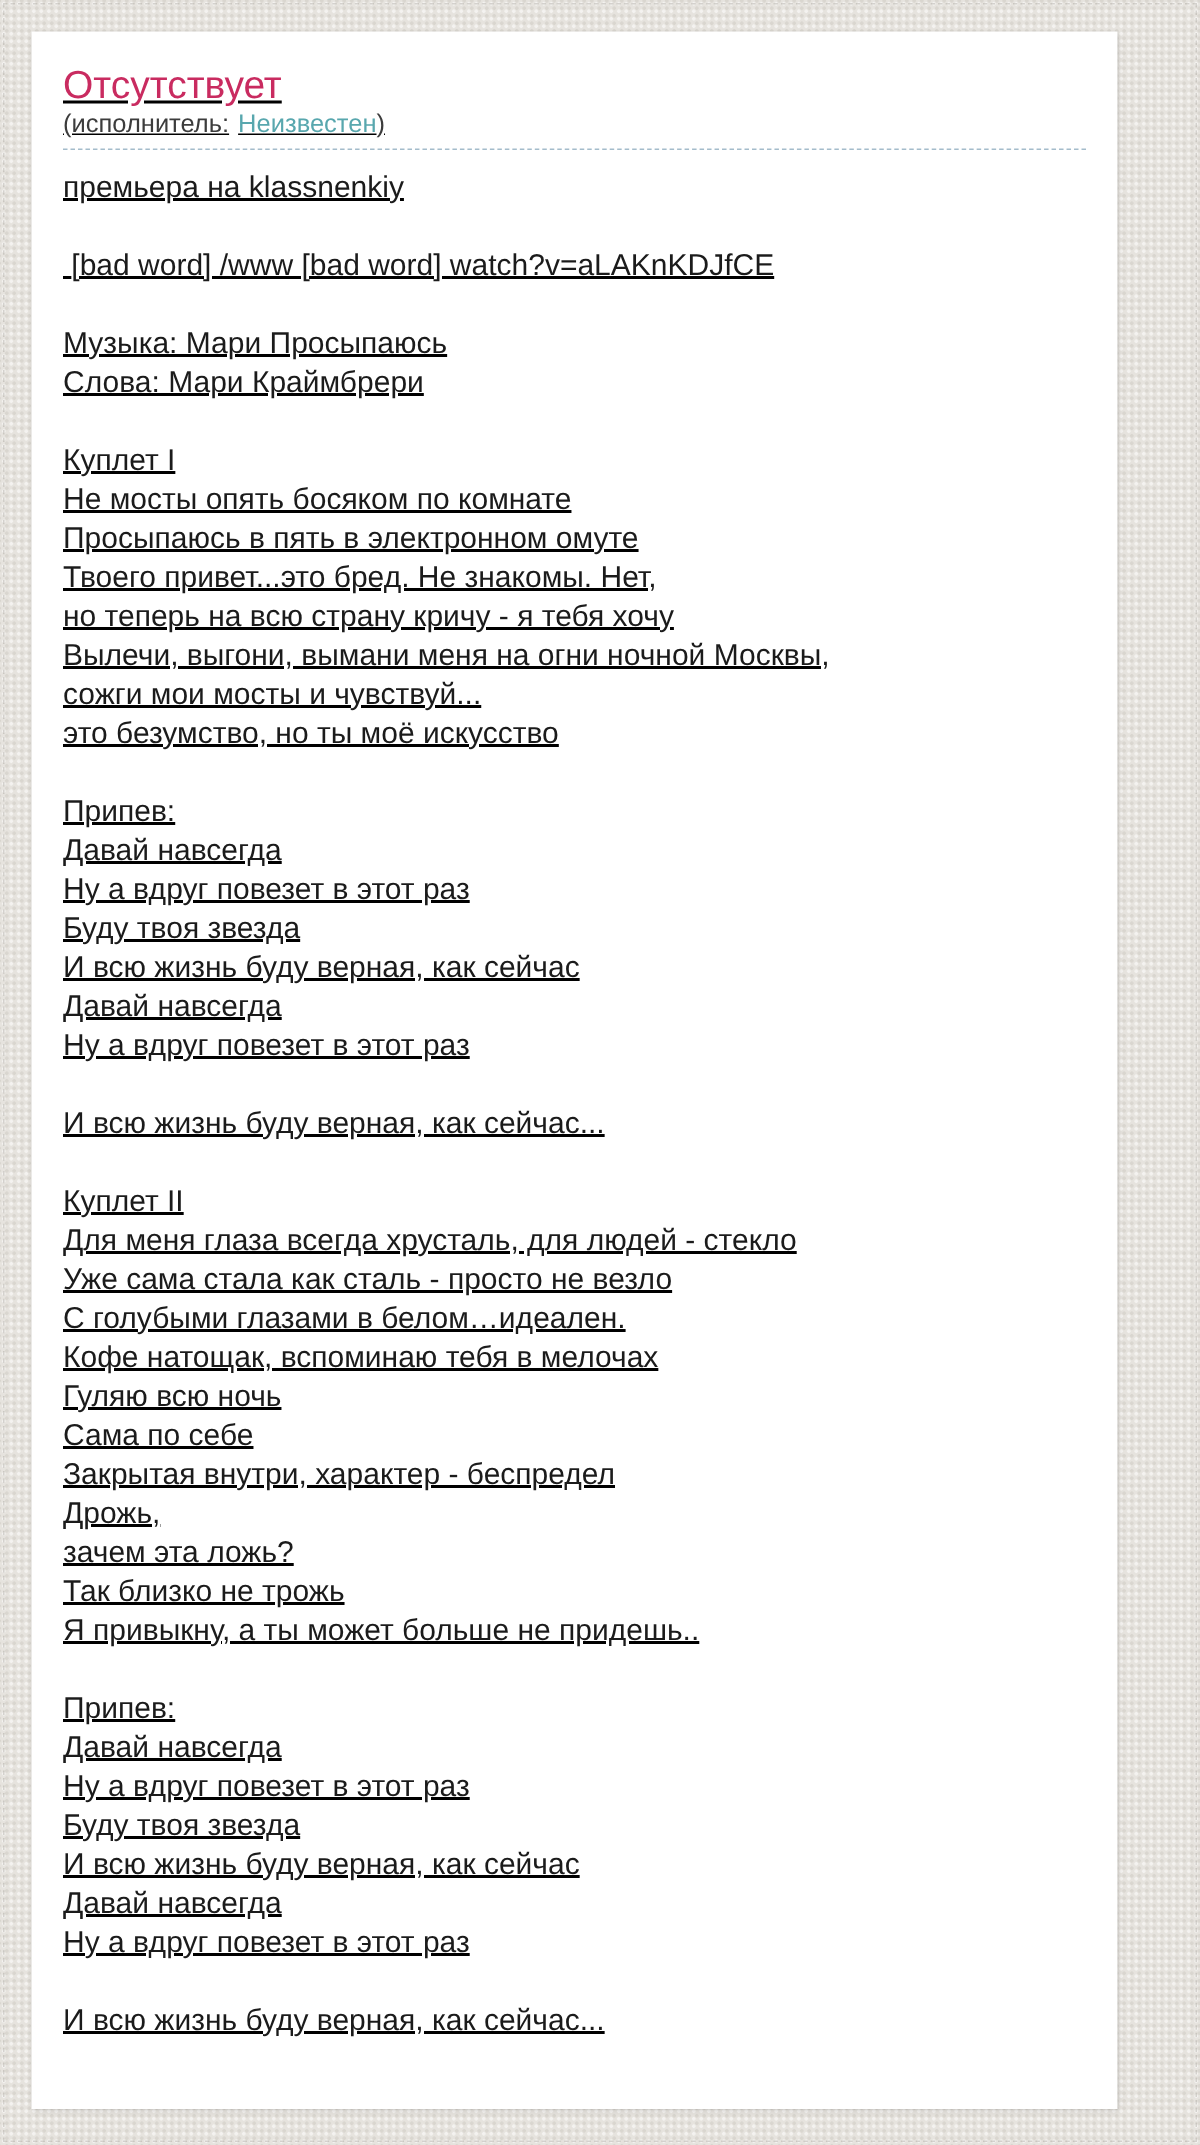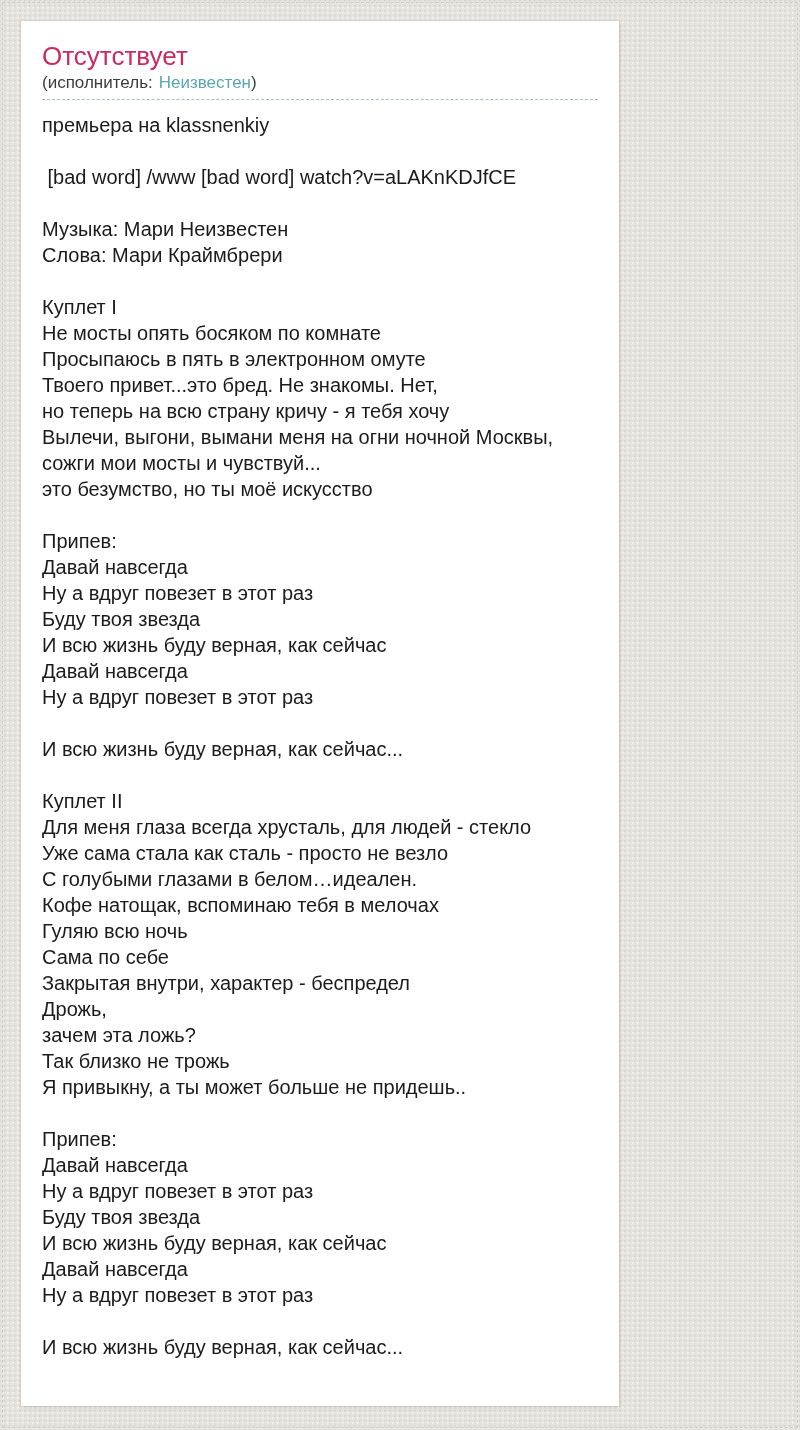--- a/index.html
+++ b/index.html
@@ -34,26 +34,27 @@
     content: "";
     position: absolute;
     inset: 2px;
     border: 1px dashed rgba(120,115,105,0.25);
     pointer-events: none;
   }
   .card {
     position: absolute;
     left: 21px;
     top: 21px;
-    width: 598px;
+    width: 724px;
     min-height: 1385px;
     background: var(--card-background);
     padding: 20px 21px 22px 21px;
     box-shadow: 0 0 2px rgba(0,0,0,0.18), 1px 2px 4px rgba(0,0,0,0.08);
     z-index: 1;
+    text-decoration: underline;
   }
   h1.page-title {
     margin: 0;
     font-size: 26px;
     line-height: 30px;
     font-weight: 400;
     color: var(--title);
   }
   .artist-line {
     font-size: 17px;
@@ -87,21 +88,21 @@
 
   <div class="artist-line">
     <span>(исполнитель:</span><a class="artist-link">Неизвестен</a><span>)</span>
   </div>
 
   <div class="lyrics">
       <div class="line">премьера на klassnenkiy</div>
       <div class="line"></div>
       <div class="line"> [bad word] /www [bad word] watch?v=aLAKnKDJfCE</div>
       <div class="line"></div>
-      <div class="line">Музыка: Мари Неизвестен</div>
+      <div class="line">Музыка: Мари Просыпаюсь</div>
       <div class="line">Слова: Мари Краймбрери</div>
       <div class="line"></div>
       <div class="line">Куплет I</div>
       <div class="line">Не мосты опять босяком по комнате</div>
       <div class="line">Просыпаюсь в пять в электронном омуте</div>
       <div class="line">Твоего привет...это бред. Не знакомы. Нет,</div>
       <div class="line">но теперь на всю страну кричу - я тебя хочу</div>
       <div class="line">Вылечи, выгони, вымани меня на огни ночной Москвы,</div>
       <div class="line">сожги мои мосты и чувствуй...</div>
       <div class="line">это безумство, но ты моё искусство</div>

